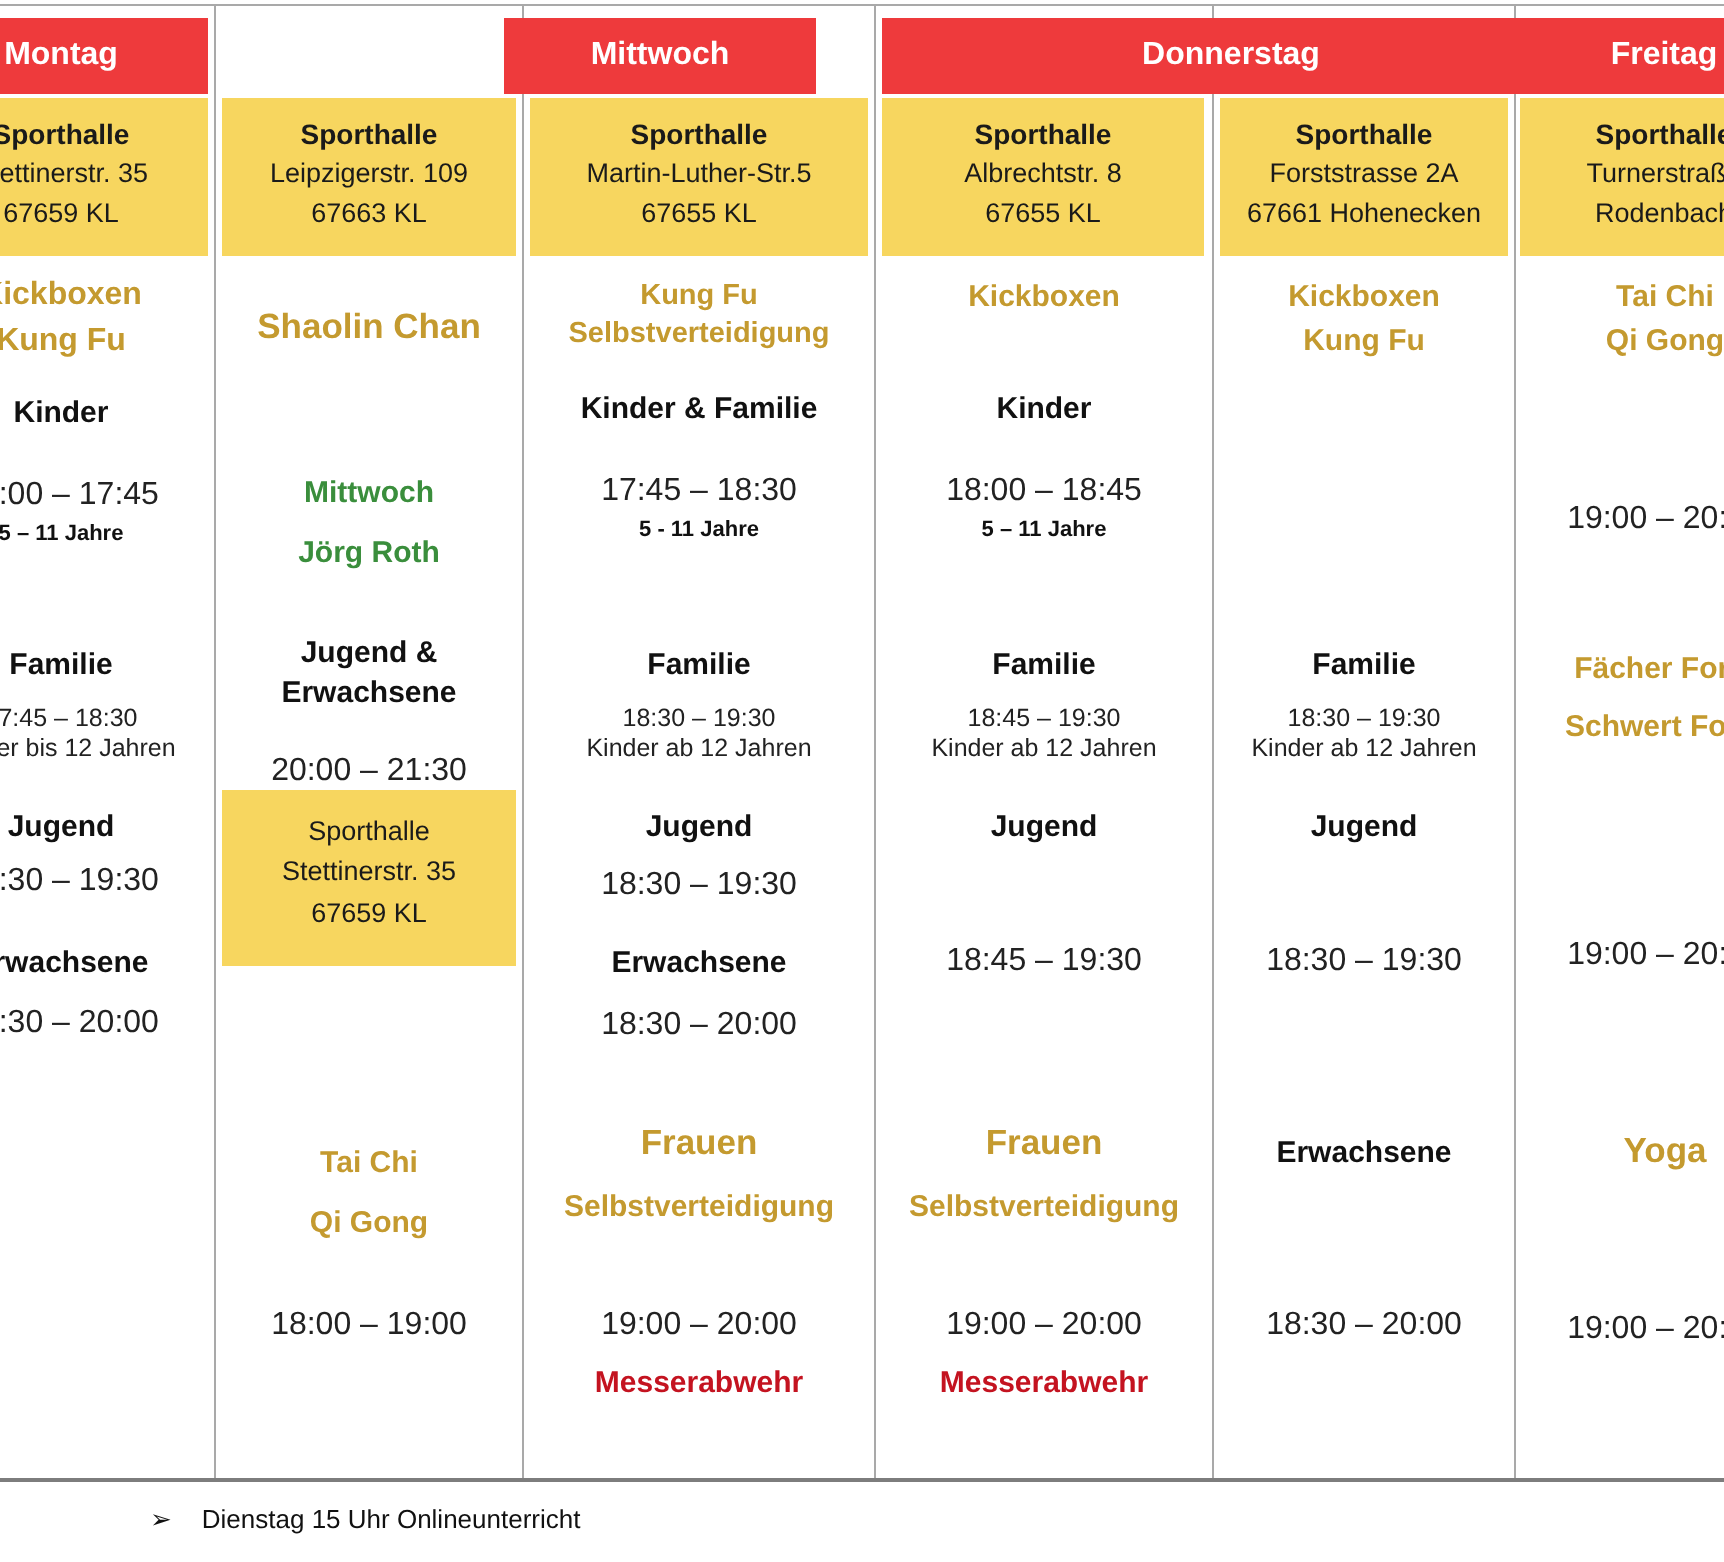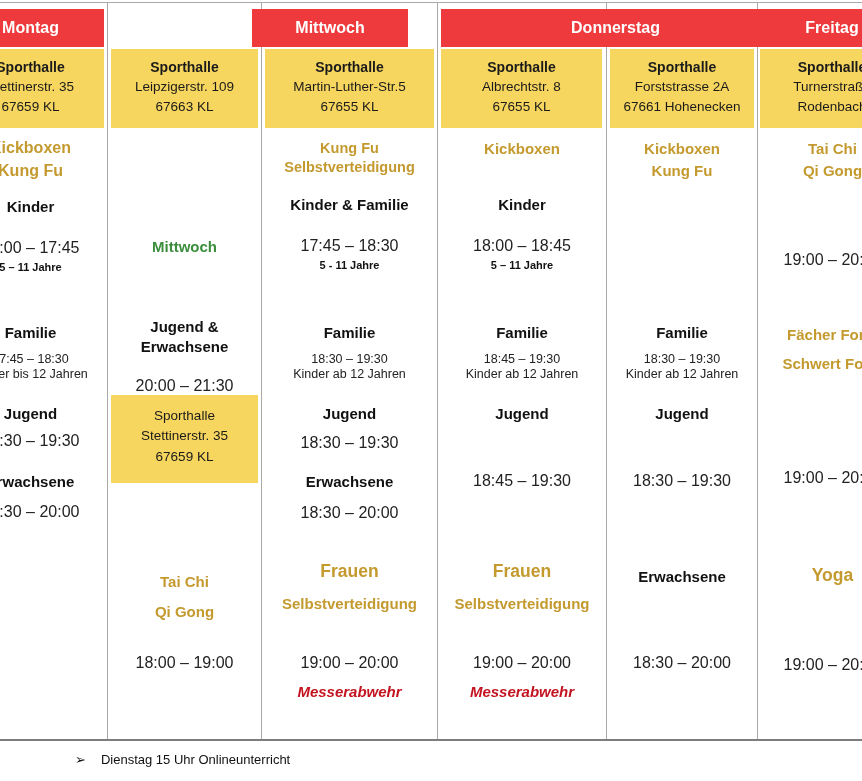--- a/index.html
+++ b/index.html
@@ -24,21 +24,21 @@
   .venue .vn{font-weight:bold;font-size:14px;}
   .venue2{
     position:absolute;background:#F7D65F;color:#1a1a1a;text-align:center;
     font-size:13.5px;line-height:1.5;padding-top:11px;box-sizing:border-box;white-space:nowrap;
   }
   .body{position:absolute;top:125px;height:611px;}
   .it{position:absolute;left:0;right:0;text-align:center;line-height:1.2;white-space:nowrap;}
   .gold{color:#C49A2F;font-weight:bold;}
   .green{color:#3A8E3C;font-weight:bold;}
   .blk{color:#111;font-weight:bold;}
-  .alert{color:#C41320;font-weight:bold;font-style:italic;}
+  .alert{color:#C41320;font-weight:bold;}
   .time{color:#222;font-weight:normal;}
   .s17{font-size:17.5px;}
   .s16{font-size:16px;}
   .s15{font-size:15px;}
   .s14{font-size:14.5px;}
   .s12{font-size:12.5px;}
   .s11{font-size:11px;font-weight:bold;color:#111;}
   .footnote{
     position:absolute;left:75px;top:752px;display:flex;align-items:center;gap:15px;
     font-size:13px;color:#111;
@@ -101,21 +101,23 @@
       <div class="it blk s15" style="top:196px">Familie</div>
       <div class="it time s12" style="top:224px">17:45 – 18:30</div>
       <div class="it time s12" style="top:239px">Kinder bis 12 Jahren</div>
       <div class="it blk s15" style="top:277px">Jugend</div>
       <div class="it time s16" style="top:303px">18:30 – 19:30</div>
       <div class="it blk s15" style="top:345px">Erwachsene</div>
       <div class="it time s16" style="top:374px">19:30 – 20:00</div>
     </div>
 
     <div class="body" style="left:154px;width:153px">
+      <div class="it gold s17" style="top:25px">Shaolin Chan</div>
       <div class="it green s15" style="top:110px">Mittwoch</div>
+      <div class="it green s15" style="top:140px">Jörg Roth</div>
       <div class="it blk s15" style="top:190px">Jugend &amp;</div>
       <div class="it blk s15" style="top:210px">Erwachsene</div>
       <div class="it time s16" style="top:248px">20:00 – 21:30</div>
       <div class="venue2" style="left:3px;width:147px;top:267px;height:88px">
         <div class="vn">Sporthalle</div>
         <div>Stettinerstr. 35</div>
         <div>67659 KL</div>
       </div>
       <div class="it gold s15" style="top:445px">Tai Chi</div>
       <div class="it gold s15" style="top:475px">Qi Gong</div>

